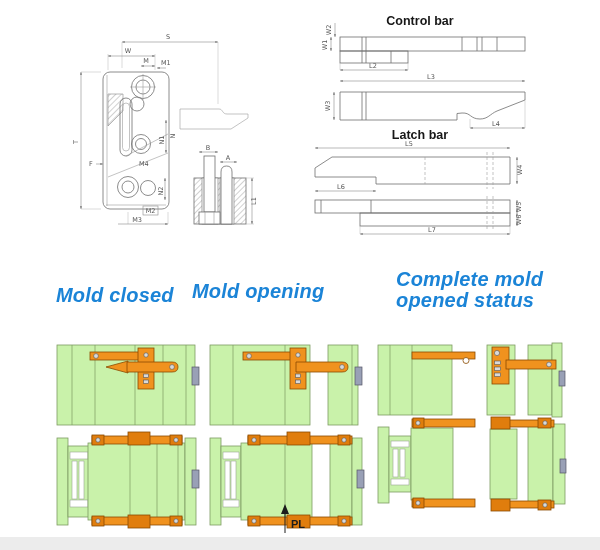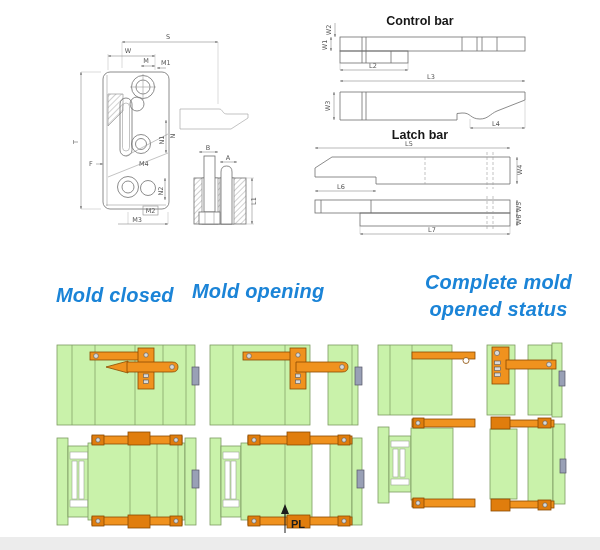--- a/index.html
+++ b/index.html
@@ -4,21 +4,21 @@
 <style>
   html,body{margin:0;padding:0;}
   body{width:600px;height:550px;background:#ffffff;position:relative;overflow:hidden;
        font-family:"Liberation Sans",sans-serif;}
   .stage{position:absolute;left:0;top:0;width:600px;height:550px;}
   svg{position:absolute;left:0;top:0;}
   .heading{position:absolute;color:#1b84d7;font:italic 700 20px "Liberation Sans",sans-serif;
            letter-spacing:.2px;white-space:pre-line;}
   #h-closed{left:56px;top:284px;}
   #h-opening{left:192px;top:280px;}
-  #h-opened{left:396px;top:269px;width:205px;line-height:27px;text-align:center;}
+  #h-opened{left:396px;top:269px;width:205px;line-height:21px;}
   #footer-strip{position:absolute;left:0;top:537px;width:600px;height:13px;background:#ececec;}
   
   .td{fill:none;stroke:#6e6e6e;stroke-width:.8;}
   .tdthin{fill:none;stroke:#9a9a9a;stroke-width:.6;}
   .dim{stroke:#8a8a8a;stroke-width:.6;fill:none;}
   .ext{stroke:#b5b5b5;stroke-width:.5;fill:none;}
   .dash{stroke:#9a9a9a;stroke-width:.6;fill:none;stroke-dasharray:3 2;}
   .dl{font:6.5px "DejaVu Sans",sans-serif;fill:#555;}
   .ttl{font:700 12.5px "Liberation Sans",sans-serif;fill:#171717;text-anchor:middle;}
   

